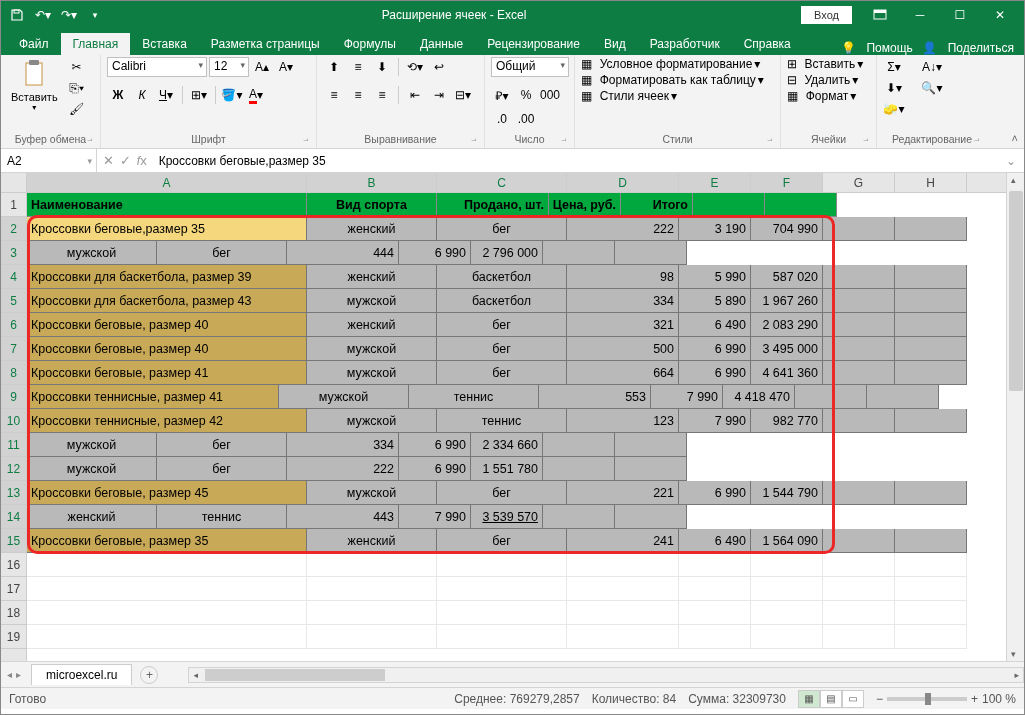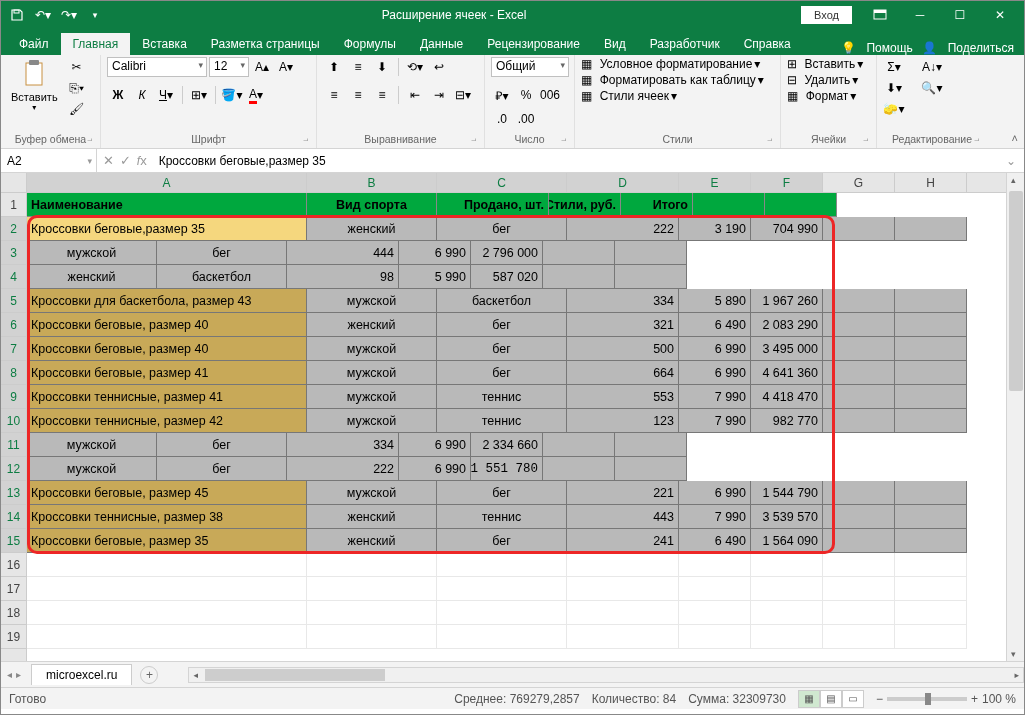--- a/index.html
+++ b/index.html
@@ -193,21 +193,21 @@
     </div>
     <div class="rgroup-label">Выравнивание</div>
   </div>
 
   <div class="rgroup" style="width:90px">
     <div class="rgroup-content" style="flex-direction:column">
       <div class="fontsel" style="width:78px">Общий</div>
       <div class="rrow" style="margin-top:4px">
         <div class="rbtn-sm">₽▾</div>
         <div class="rbtn-sm">%</div>
-        <div class="rbtn-sm">006</div>
+        <div class="rbtn-sm">000</div>
       </div>
       <div class="rrow">
         <div class="rbtn-sm">.0</div>
         <div class="rbtn-sm">.00</div>
       </div>
     </div>
     <div class="rgroup-label">Число</div>
   </div>
 
   <div class="rgroup" style="width:206px">
@@ -292,21 +292,21 @@
           <div class="rowhead">17</div>
           <div class="rowhead">18</div>
           <div class="rowhead">19</div>
         </div>
       <div class="grid" id="grid">
 
       <div class="gridrow hdr-row">
             <div class="cell" style="width: 280px;">Наименование</div>
             <div class="cell ctr" style="width: 130px;">Вид спорта</div>
             <div class="cell rt" style="width: 112px;">Продано, шт.</div>
-            <div class="cell rt" style="width: 72px;">Стили, руб.</div>
+            <div class="cell rt" style="width: 72px;">Цена, руб.</div>
             <div class="cell rt" style="width: 72px;">Итого</div>
             <div class="cell empty-cell" style="width: 72px;"></div>
             <div class="cell empty-cell" style="width: 72px;"></div>
           </div>
           <div class="gridrow data-row active">
             <div class="cell name" style="width: 280px;">Кроссовки беговые,размер 35</div>
             <div class="cell ctr" style="width: 130px;">женский</div>
             <div class="cell ctr" style="width: 130px;">бег</div>
             <div class="cell rt" style="width: 112px;">222</div>
             <div class="cell rt" style="width: 72px;">3 190</div>
@@ -317,20 +317,21 @@
           <div class="gridrow data-row">
             <div class="cell ctr" style="width: 130px;">мужской</div>
             <div class="cell ctr" style="width: 130px;">бег</div>
             <div class="cell rt" style="width: 112px;">444</div>
             <div class="cell rt" style="width: 72px;">6 990</div>
             <div class="cell rt" style="width: 72px;">2 796 000</div>
             <div class="cell empty-cell" style="width: 72px;"></div>
             <div class="cell empty-cell" style="width: 72px;"></div>
           </div>
           <div class="gridrow data-row">
+            <div class="cell name" style="width: 280px;">Кроссовки для баскетбола, размер 39</div>
             <div class="cell ctr" style="width: 130px;">женский</div>
             <div class="cell ctr" style="width: 130px;">баскетбол</div>
             <div class="cell rt" style="width: 112px;">98</div>
             <div class="cell rt" style="width: 72px;">5 990</div>
             <div class="cell rt" style="width: 72px;">587 020</div>
             <div class="cell empty-cell" style="width: 72px;"></div>
             <div class="cell empty-cell" style="width: 72px;"></div>
           </div>
           <div class="gridrow data-row">
             <div class="cell name" style="width: 280px;">Кроссовки для баскетбола, размер 43</div>
@@ -366,21 +367,21 @@
             <div class="cell name" style="width: 280px;">Кроссовки беговые, размер 41</div>
             <div class="cell ctr" style="width: 130px;">мужской</div>
             <div class="cell ctr" style="width: 130px;">бег</div>
             <div class="cell rt" style="width: 112px;">664</div>
             <div class="cell rt" style="width: 72px;">6 990</div>
             <div class="cell rt" style="width: 72px;">4 641 360</div>
             <div class="cell empty-cell" style="width: 72px;"></div>
             <div class="cell empty-cell" style="width: 72px;"></div>
           </div>
           <div class="gridrow data-row">
-            <div class="cell name" style="width: 280px; text-align: right;">Кроссовки теннисные, размер 41</div>
+            <div class="cell name" style="width: 252px; text-align: right;">Кроссовки теннисные, размер 41</div>
             <div class="cell ctr" style="width: 130px;">мужской</div>
             <div class="cell ctr" style="width: 130px;">теннис</div>
             <div class="cell rt" style="width: 112px;">553</div>
             <div class="cell rt" style="width: 72px;">7 990</div>
             <div class="cell rt" style="width: 72px;">4 418 470</div>
             <div class="cell empty-cell" style="width: 72px;"></div>
             <div class="cell empty-cell" style="width: 72px;"></div>
           </div>
           <div class="gridrow data-row">
             <div class="cell name" style="width: 280px;">Кроссовки теннисные, размер 42</div>
@@ -399,41 +400,40 @@
             <div class="cell rt" style="width: 72px;">6 990</div>
             <div class="cell rt" style="width: 72px;">2 334 660</div>
             <div class="cell empty-cell" style="width: 72px;"></div>
             <div class="cell empty-cell" style="width: 72px;"></div>
           </div>
           <div class="gridrow data-row">
             <div class="cell ctr" style="width: 130px;">мужской</div>
             <div class="cell ctr" style="width: 130px;">бег</div>
             <div class="cell rt" style="width: 112px;">222</div>
             <div class="cell rt" style="width: 72px;">6 990</div>
-            <div class="cell rt" style="width: 72px; font-family: Liberation Mono, monospace;">1 551 780</div>
+            <div class="cell rt" style="width: 72px;">1 551 780</div>
             <div class="cell empty-cell" style="width: 72px;"></div>
             <div class="cell empty-cell" style="width: 72px;"></div>
           </div>
           <div class="gridrow data-row">
             <div class="cell name" style="width: 280px;">Кроссовки беговые, размер 45</div>
             <div class="cell ctr" style="width: 130px;">мужской</div>
             <div class="cell ctr" style="width: 130px;">бег</div>
             <div class="cell rt" style="width: 112px;">221</div>
             <div class="cell rt" style="width: 72px;">6 990</div>
             <div class="cell rt" style="width: 72px;">1 544 790</div>
             <div class="cell empty-cell" style="width: 72px;"></div>
             <div class="cell empty-cell" style="width: 72px;"></div>
           </div>
           <div class="gridrow data-row">
-            <div class="cell name" style="width: 280px;">Кроссовки теннисные, размер 38</div>
             <div class="cell ctr" style="width: 130px;">женский</div>
             <div class="cell ctr" style="width: 130px;">теннис</div>
             <div class="cell rt" style="width: 112px;">443</div>
             <div class="cell rt" style="width: 72px;">7 990</div>
-            <div class="cell rt" style="width: 72px;">3 539 570</div>
+            <div class="cell rt" style="width: 72px; text-decoration: underline;">3 539 570</div>
             <div class="cell empty-cell" style="width: 72px;"></div>
             <div class="cell empty-cell" style="width: 72px;"></div>
           </div>
           <div class="gridrow data-row">
             <div class="cell name" style="width: 280px;">Кроссовки беговые, размер 35</div>
             <div class="cell ctr" style="width: 130px;">женский</div>
             <div class="cell ctr" style="width: 130px;">бег</div>
             <div class="cell rt" style="width: 112px;">241</div>
             <div class="cell rt" style="width: 72px;">6 490</div>
             <div class="cell rt" style="width: 72px;">1 564 090</div>

